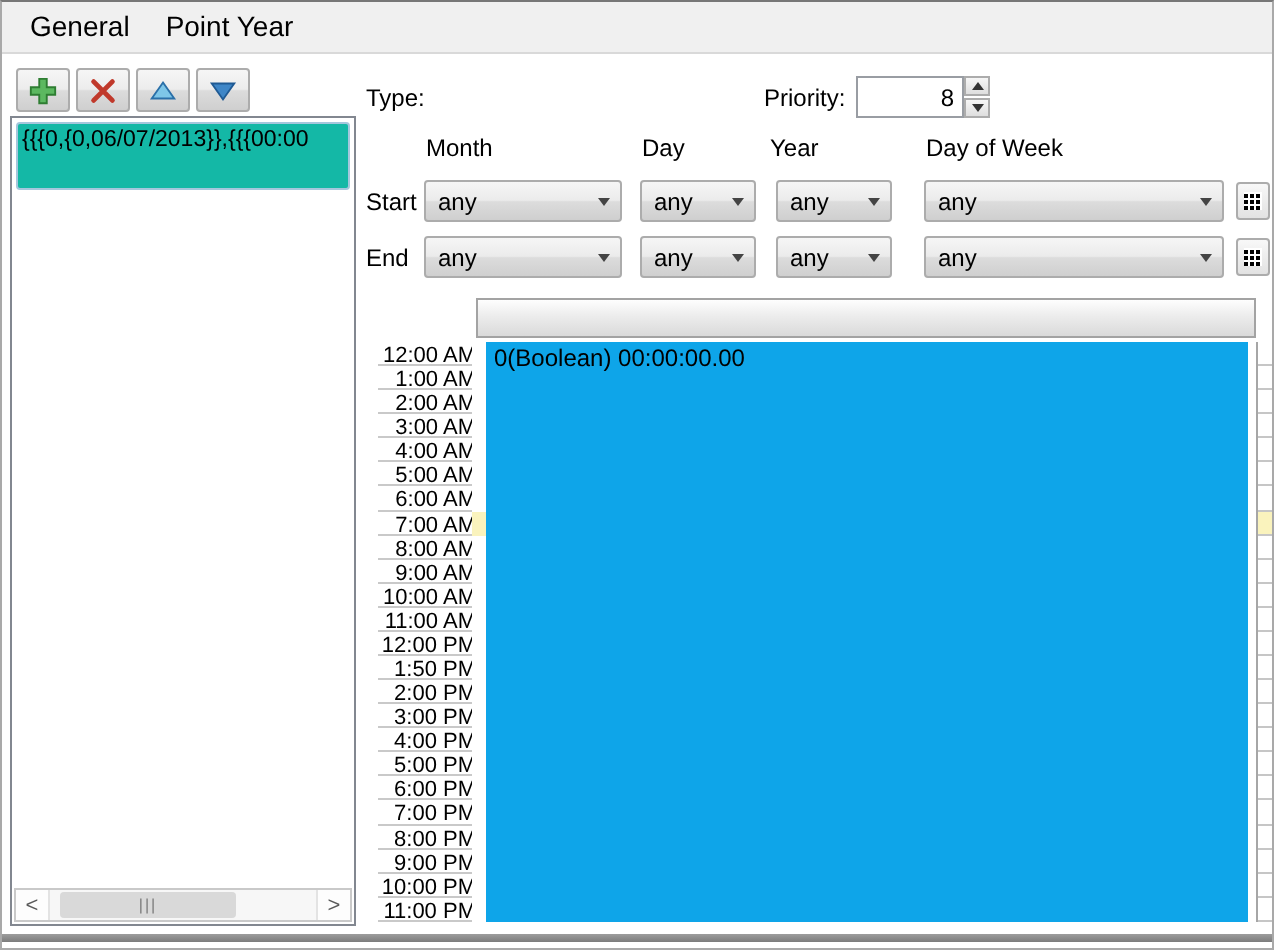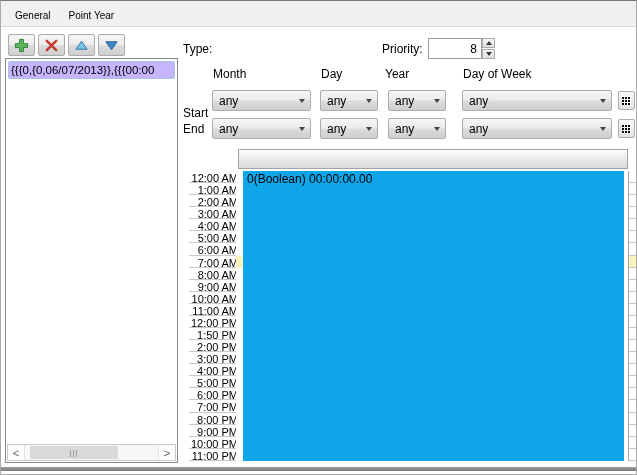--- a/index.html
+++ b/index.html
@@ -1,30 +1,30 @@
 <!DOCTYPE html>
 <html><head>
 <meta charset="utf-8">
 <style>
   html,body{margin:0;padding:0;background:#fff;}
   body{font-family:"Liberation Sans","DejaVu Sans",sans-serif;font-size:12px;color:#000;}
   #app{position:relative;width:635px;height:473px;background:#fff;border:1px solid #a9a9a9;border-top:1px solid #777;overflow:hidden;}
 
   
   .tabstrip{position:absolute;left:0;top:0;right:0;height:26px;background:#f0f0f0;border-bottom:1px solid #d9d9d9;display:flex;align-items:flex-end;padding-left:6px;box-sizing:border-box;}
-  .tab{padding:4px 8px 5px 8px;margin-right:2px;font-size:10px;cursor:default;white-space:nowrap;}
+  .tab{padding:4px 8px 5px 8px;margin-right:2px;font-size:14px;cursor:default;white-space:nowrap;}
   .tab.selected{background:#fff;border:1px solid #acacac;border-bottom:none;border-radius:2px 2px 0 0;padding:4px 10px 6px 10px;margin-bottom:-1px;position:relative;z-index:2;}
 
   
   .tool-btn{position:absolute;top:33px;width:27px;height:22px;border:1px solid #acacac;border-radius:2px;background:linear-gradient(#f6f6f6,#ececec 48%,#dcdcdc 52%,#cfcfcf);display:flex;align-items:center;justify-content:center;box-sizing:border-box;}
   .tool-btn svg{display:block;}
 
   
   .listbox{position:absolute;left:4px;top:57px;width:173px;height:405px;border:1px solid #828790;background:#fff;box-sizing:border-box;}
-  .list-item{position:absolute;left:2px;right:2px;top:2px;height:18px;background:#c4b5fd;border:1px solid #a5c7dd;border-radius:2px;font-size:11.5px;line-height:17px;padding:0 2px;white-space:nowrap;overflow:hidden;box-sizing:border-box;}
+  .list-item{position:absolute;left:2px;right:2px;top:2px;height:34px;background:#14b8a6;border:1px solid #a5c7dd;border-radius:2px;font-size:11.5px;line-height:17px;padding:0 2px;white-space:nowrap;overflow:hidden;box-sizing:border-box;}
   .hscroll{position:absolute;left:1px;right:1px;bottom:1px;height:17px;border:1px solid #c9c9c9;background:#f7f7f7;box-sizing:border-box;}
   .hs-btn{position:absolute;top:0;bottom:0;width:16px;display:flex;align-items:center;justify-content:center;color:#5a5a5a;font-size:11px;background:#fdfdfd;}
   .hs-left{left:0;border-right:1px solid #e3e3e3;}
   .hs-right{right:0;border-left:1px solid #e3e3e3;}
   .hs-thumb{position:absolute;top:1px;height:13px;left:22px;width:88px;background:#d9d9d9;border-radius:2px;display:flex;align-items:center;justify-content:center;color:#7a7a7a;font-size:8px;letter-spacing:1px;}
 
   
   .lbl{position:absolute;white-space:nowrap;}
   .combo{position:absolute;height:21px;border:1px solid #acacac;border-radius:2px;background:linear-gradient(#f6f6f6,#ebebeb 48%,#dcdcdc 52%,#cfcfcf);box-sizing:border-box;display:flex;align-items:center;padding:0 16px 0 6px;white-space:nowrap;overflow:hidden;}
   .combo .arr{position:absolute;right:5px;top:8px;width:0;height:0;border-left:3.5px solid transparent;border-right:3.5px solid transparent;border-top:4px solid #444;}
@@ -114,21 +114,21 @@
     <div class="spin-btn spin-dn">
         <span class="tri-dn"></span>
       </div>
   </div>
 
   <div class="lbl" style="left:212px;top:66px">Month</div>
   <div class="lbl" style="left:320px;top:66px">Day</div>
   <div class="lbl" style="left:384px;top:66px">Year</div>
   <div class="lbl" style="left:462px;top:66px">Day of Week</div>
 
-  <div class="lbl" style="left:182px;top:105px">Start</div>
+  <div class="lbl" style="left:182px;top:93px">Start</div>
   <div class="combo" style="left:211px;top:89px;width:99px">
     <span>any</span>
       <span class="arr"></span>
   </div>
   <div class="combo" style="left:319px;top:89px;width:58px">
     <span>any</span>
       <span class="arr"></span>
   </div>
   <div class="combo" style="left:387px;top:89px;width:58px">
     <span>any</span>

